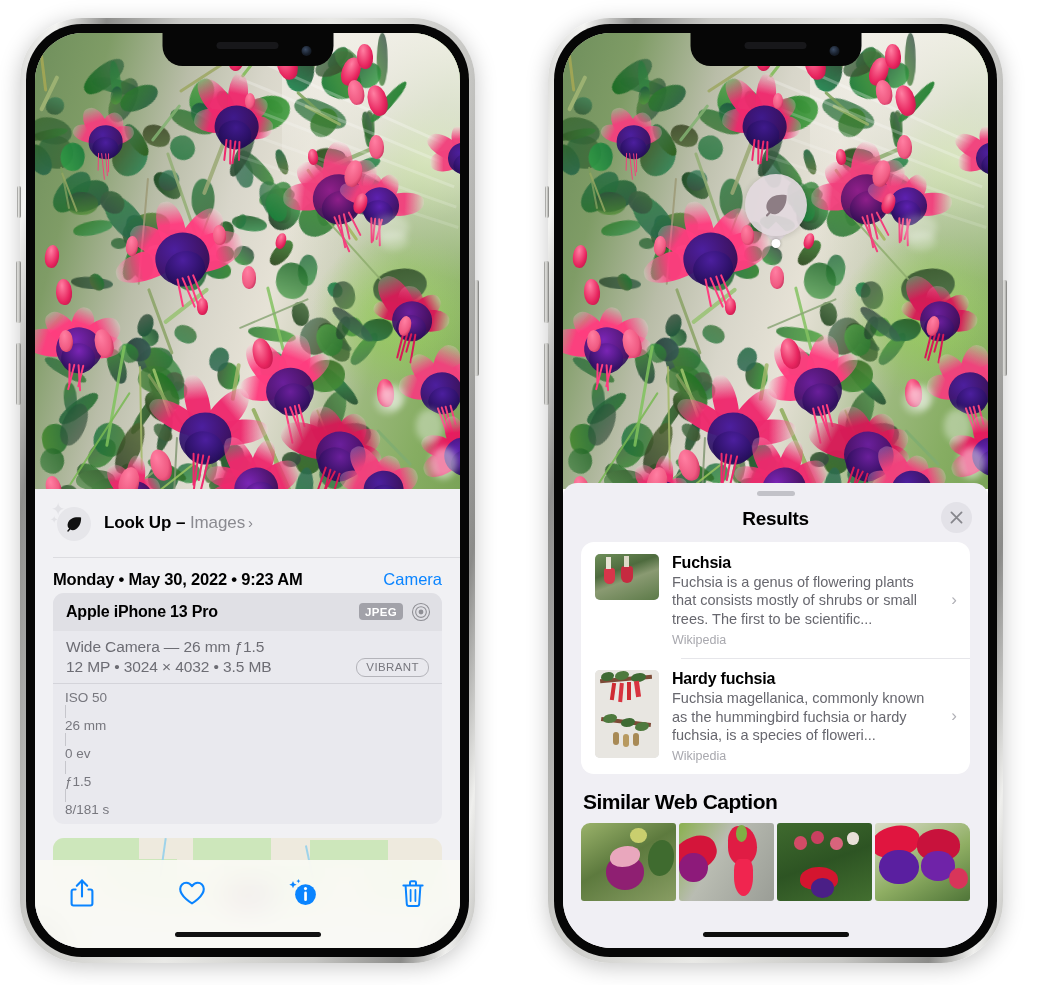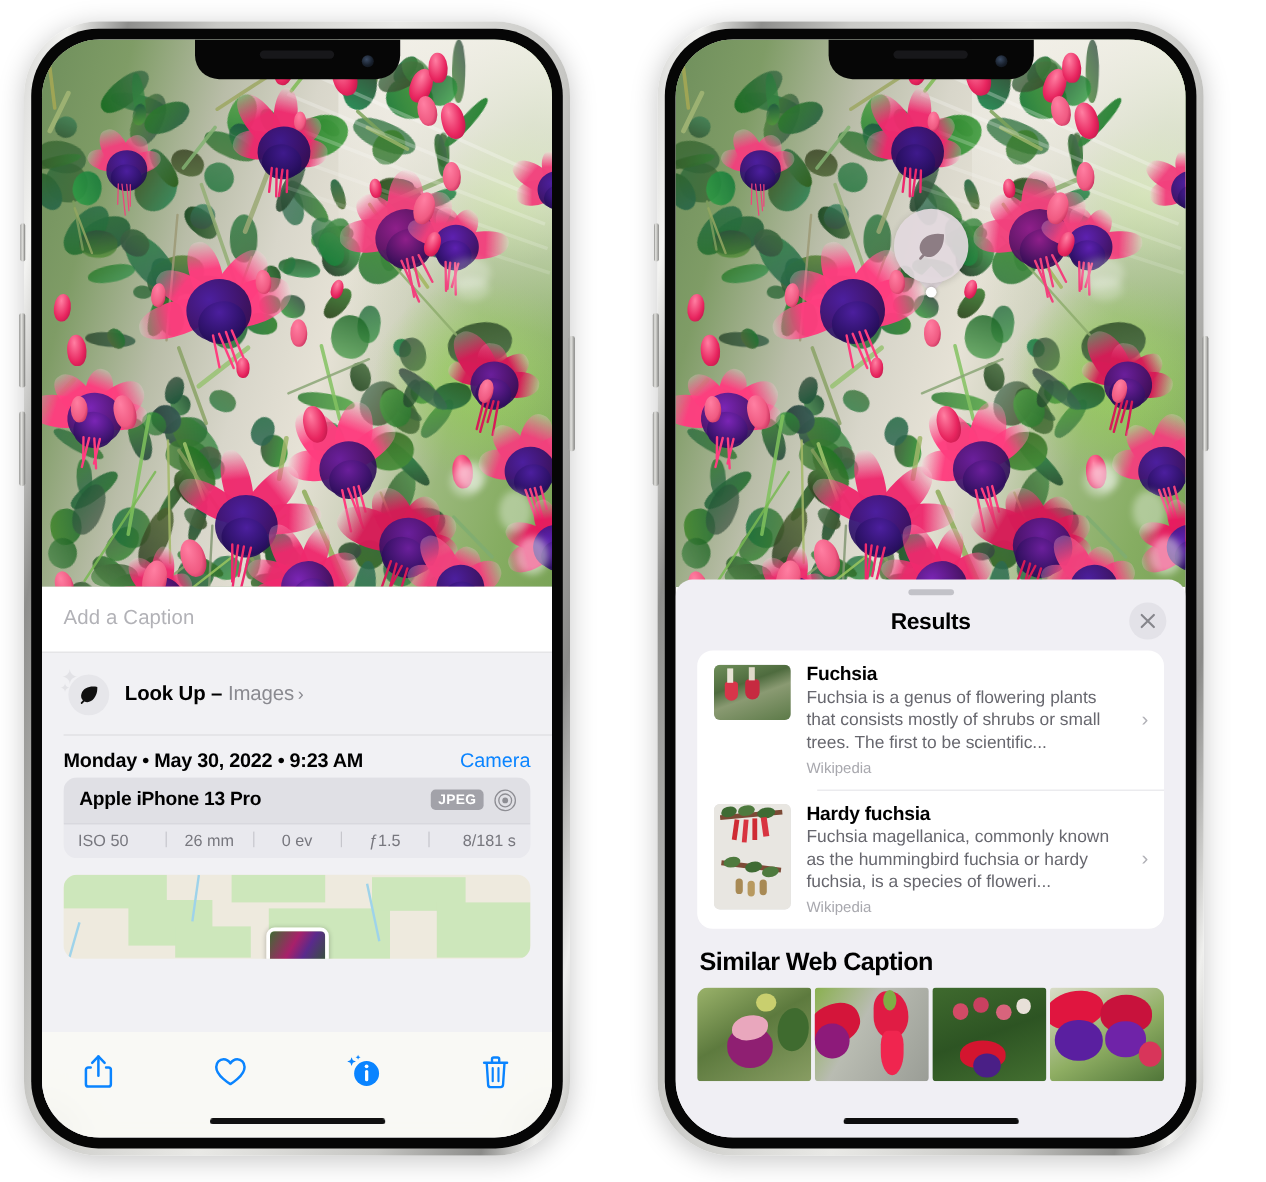--- a/index.html
+++ b/index.html
@@ -170,20 +170,21 @@
   .cam-body { padding:7px 13px 6px 13px; }
   .cam-line { font-size:15.5px; color:#6d6d74; letter-spacing:-.1px; }
   .cam-line2 { display:flex; align-items:center; justify-content:space-between; margin-top:2px;}
   .vibrant {
     border:1px solid #b4b4ba; color:#77777e; font-size:11.5px;
     padding:2.5px 9px; border-radius:9px; letter-spacing:.4px;
   }
   .exif-row {
     display:flex; align-items:flex-start; border-top:.5px solid #d4d4da;
     padding:6px 12px 7px 12px;
+    flex-direction:column;
   }
   .exif-cell { flex:1; text-align:center; font-size:13.5px; color:#77777e; }
   .exif-cell:first-child { text-align:left; }
   .exif-cell:last-child { text-align:right; }
   .exif-sep { width:.5px; height:13px; background:#c6c6cc; }
 
   .map-card {
     margin:14px 18px 0 18px; height:70px; border-radius:11px;
     overflow:hidden; position:relative;
     background:#eeeade;
@@ -696,23 +697,20 @@
             <div style="position: absolute; right: 59.4688px; top: 354.588px; width: 26.0313px; height: 26.8659px; border-radius: 50%; background: rgba(255, 255, 255, 0.34); filter: blur(3px);"></div>
             <div style="position: absolute; right: 51.2503px; top: 181.887px; width: 36.4022px; height: 26.2321px; border-radius: 50%; background: rgba(255, 255, 255, 0.26); filter: blur(3px);"></div>
             <div style="position: absolute; right: 3.29134px; top: 413.582px; width: 26.8043px; height: 32.505px; border-radius: 50%; background: rgba(255, 255, 255, 0.47); filter: blur(3px);"></div>
             <div style="position: absolute; right: 54.9431px; top: 352px; width: 22.8828px; height: 24.0218px; border-radius: 50%; background: rgba(255, 255, 255, 0.42); filter: blur(3px);"></div>
             <div style="position: absolute; right: 16.9816px; top: 376.029px; width: 27.229px; height: 34.011px; border-radius: 50%; background: rgba(255, 255, 255, 0.36); filter: blur(3px);"></div>
             <div style="position: absolute; right: 51.5264px; top: 198.235px; width: 29.1796px; height: 18.4709px; border-radius: 50%; background: rgba(255, 255, 255, 0.24); filter: blur(3px);"></div>
           </div>
 
         <div class="sheet" style="top:456px;">
 
-          <div class="caption-row">
-            <div class="caption-ph">Add a Caption</div>
-          </div>
 
           <div class="lookup-row">
             <div class="lookup-icon-wrap">
               <span class="sparkle sp1">✦</span>
               <span class="sparkle sp2">✦</span>
               <div class="lookup-circle">
                 <svg width="20" height="20" viewBox="0 0 24 24" aria-hidden="true">
                   <path d="M20.5 4.2c-7.6-1.4-13.6 1.1-15.6 6-1.3 3.2-.4 6 1.3 7.3l-2.1 2.3a.9.9 0 0 0 1.3 1.2l2.2-2.4c1.6 1 4.2 1.2 6.6-.3 4.6-2.9 6.6-8.5 6.3-14.1z" fill="#111"></path>
                 </svg>
               </div>
@@ -734,20 +732,27 @@
           <div class="cam-card">
             <div class="cam-head">
               <div class="cam-model">Apple iPhone 13 Pro</div>
               <div class="cam-head-right">
                 <span class="jpeg-badge">JPEG</span>
                 <svg width="20" height="20" viewBox="0 0 24 24">
                   <circle cx="12" cy="12" r="10.2" fill="none" stroke="#8e8e94" stroke-width="1.3"></circle>
                   <circle cx="12" cy="12" r="6.4" fill="none" stroke="#8e8e94" stroke-width="1.3"></circle>
                   <circle cx="12" cy="12" r="2.9" fill="#8e8e94"></circle>
                 </svg>
+              </div>
+            </div>
+            <div class="cam-body">
+              <div class="cam-line">Wide Camera — 26 mm ƒ1.5</div>
+              <div class="cam-line2">
+                <div class="cam-line">12 MP • 3024 × 4032 • 3.5 MB</div>
+                <span class="vibrant">VIBRANT</span>
               </div>
             </div>
             <div class="exif-row">
               <div class="exif-cell">ISO 50</div>
               <div class="exif-sep"></div>
               <div class="exif-cell">26 mm</div>
               <div class="exif-sep"></div>
               <div class="exif-cell">0 ev</div>
               <div class="exif-sep"></div>
               <div class="exif-cell">ƒ1.5</div>

